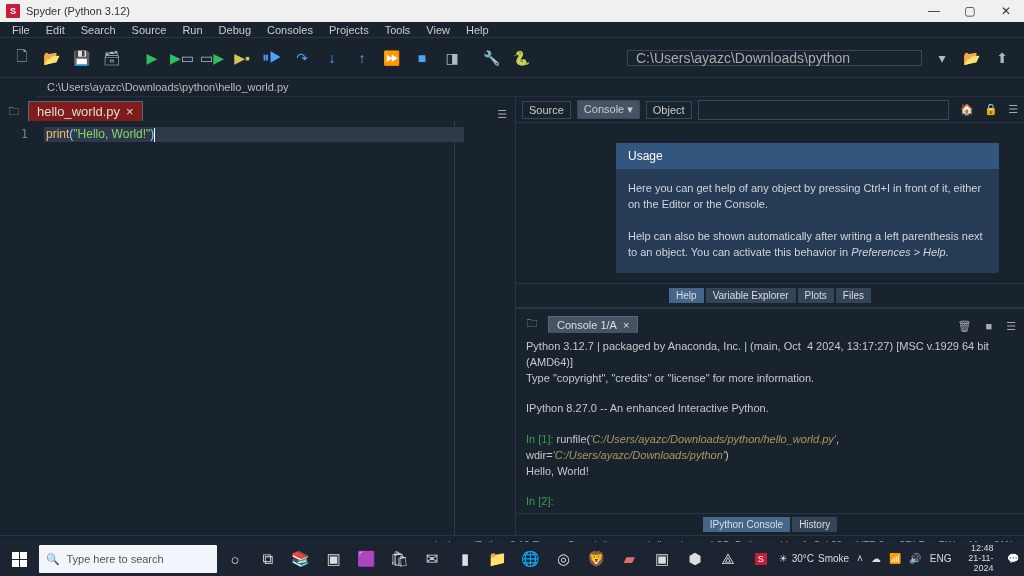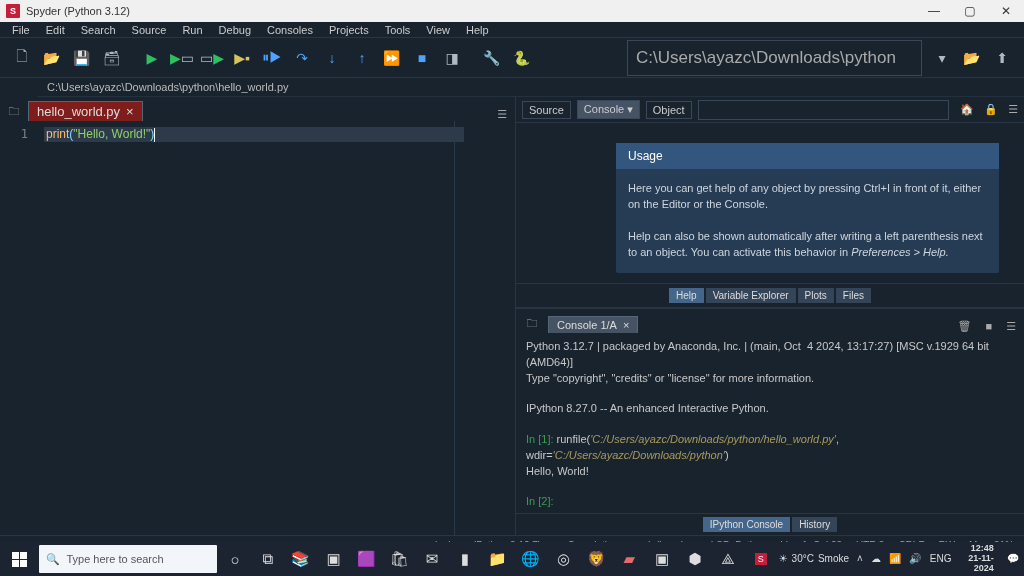--- a/index.html
+++ b/index.html
@@ -10,21 +10,21 @@
 .titlebar-icon { width: 14px; height: 14px; background: #c41e3a; color: #fff; font-size: 9px; display: flex; align-items: center; justify-content: center; font-weight: bold; border-radius: 1px; }
 .titlebar-buttons { display: flex; }
 .titlebar-btn { width: 36px; height: 22px; display: flex; align-items: center; justify-content: center; font-size: 12px; }
 
 .menubar { height: 16px; background: #19232d; display: flex; align-items: center; padding: 0 4px; gap: 0; border-bottom: 1px solid #293544; }
 .menu-item { padding: 2px 8px; color: #ccc; font-size: 11px; cursor: pointer; }
 
 .toolbar { height: 40px; background: #19232d; display: flex; align-items: center; padding: 0 8px; gap: 2px; border-bottom: 1px solid #293544; }
 .tool-btn { width: 28px; height: 28px; display: flex; align-items: center; justify-content: center; color: #b0b8c4; font-size: 14px; cursor: pointer; }
 .tool-sep { width: 8px; }
-.path-box { flex: 0 0 295px; height: 36px; background: #19232d; border: 1px solid #3a4758; margin-left: auto; padding: 0 8px; display: flex; align-items: center; color: #aaa; font-size: 17px; }
+.path-box { flex: 0 0 295px; height: 16px; background: #19232d; border: 1px solid #3a4758; margin-left: auto; padding: 0 8px; display: flex; align-items: center; color: #aaa; font-size: 14px; }
 .path-after { display: flex; gap: 2px; margin-left: 4px; }
 
 .breadcrumb { padding: 3px 10px; color: #bbb; font-size: 11px; background: #19232d; border-bottom: 1px solid #24303d; margin-left: 37px; }
 
 .main-area { display: flex; height: 438px; }
 
 .editor-pane { flex: 1; display: flex; flex-direction: column; border-right: 1px solid #293544; min-width: 0; }
 .editor-tabs { height: 24px; display: flex; align-items: flex-end; padding: 2px 4px 0 4px; gap: 4px; background: #19232d; }
 .folder-icon { width: 20px; height: 18px; display: flex; align-items: center; justify-content: center; color: #aaa; }
 .editor-tab { background: #7f1d1d; border: 1px solid #556678; padding: 2px 8px; font-size: 13px; color: #ddd; display: flex; align-items: center; gap: 6px; border-bottom: none; }
@@ -68,21 +68,21 @@
 .statusbar { height: 20px; background: #19232d; display: flex; align-items: center; justify-content: flex-end; padding: 0 10px; gap: 14px; font-size: 10px; color: #9aa4b0; border-top: 1px solid #293544; }
 .status-item { display: flex; align-items: center; gap: 4px; }
 
 .taskbar { position: absolute; bottom: 0; left: 0; right: 0; height: 34px; background: #1b2430; display: flex; align-items: center; gap: 3px; padding: 0 4px; }
 .task-start { width: 34px; height: 30px; display: flex; align-items: center; justify-content: center; }
 .win-logo { display: grid; grid-template-columns: 7px 7px; grid-template-rows: 7px 7px; gap: 1px; }
 .win-logo div { background: #fff; }
 .task-search { width: 190px; height: 28px; background: #f2f6fb; display: flex; align-items: center; gap: 6px; padding: 0 8px; color: #555; font-size: 11px; border-radius: 1px; }
 .task-icon { width: 32px; height: 30px; display: flex; align-items: center; justify-content: center; font-size: 15px; color: #ddd; position: relative; }
 .task-sys { margin-left: auto; display: flex; align-items: center; gap: 8px; font-size: 10px; color: #ddd; }
-.task-clock { text-align: right; font-size: 9px; line-height: 1.1; padding: 0 6px; font-weight: bold; }
+.task-clock { text-align: right; font-size: 9px; line-height: 1.1; padding: 0 6px; }
 .weather { display: flex; align-items: center; gap: 4px; font-size: 10px; }
 
 .green { color: #2dbf60; }
 .yellow { color: #d6c45b; }
 .blue { color: #4fa3ff; }
 .red { color: #e06c6c; }
 </style>
 </head>
 <body>
 

